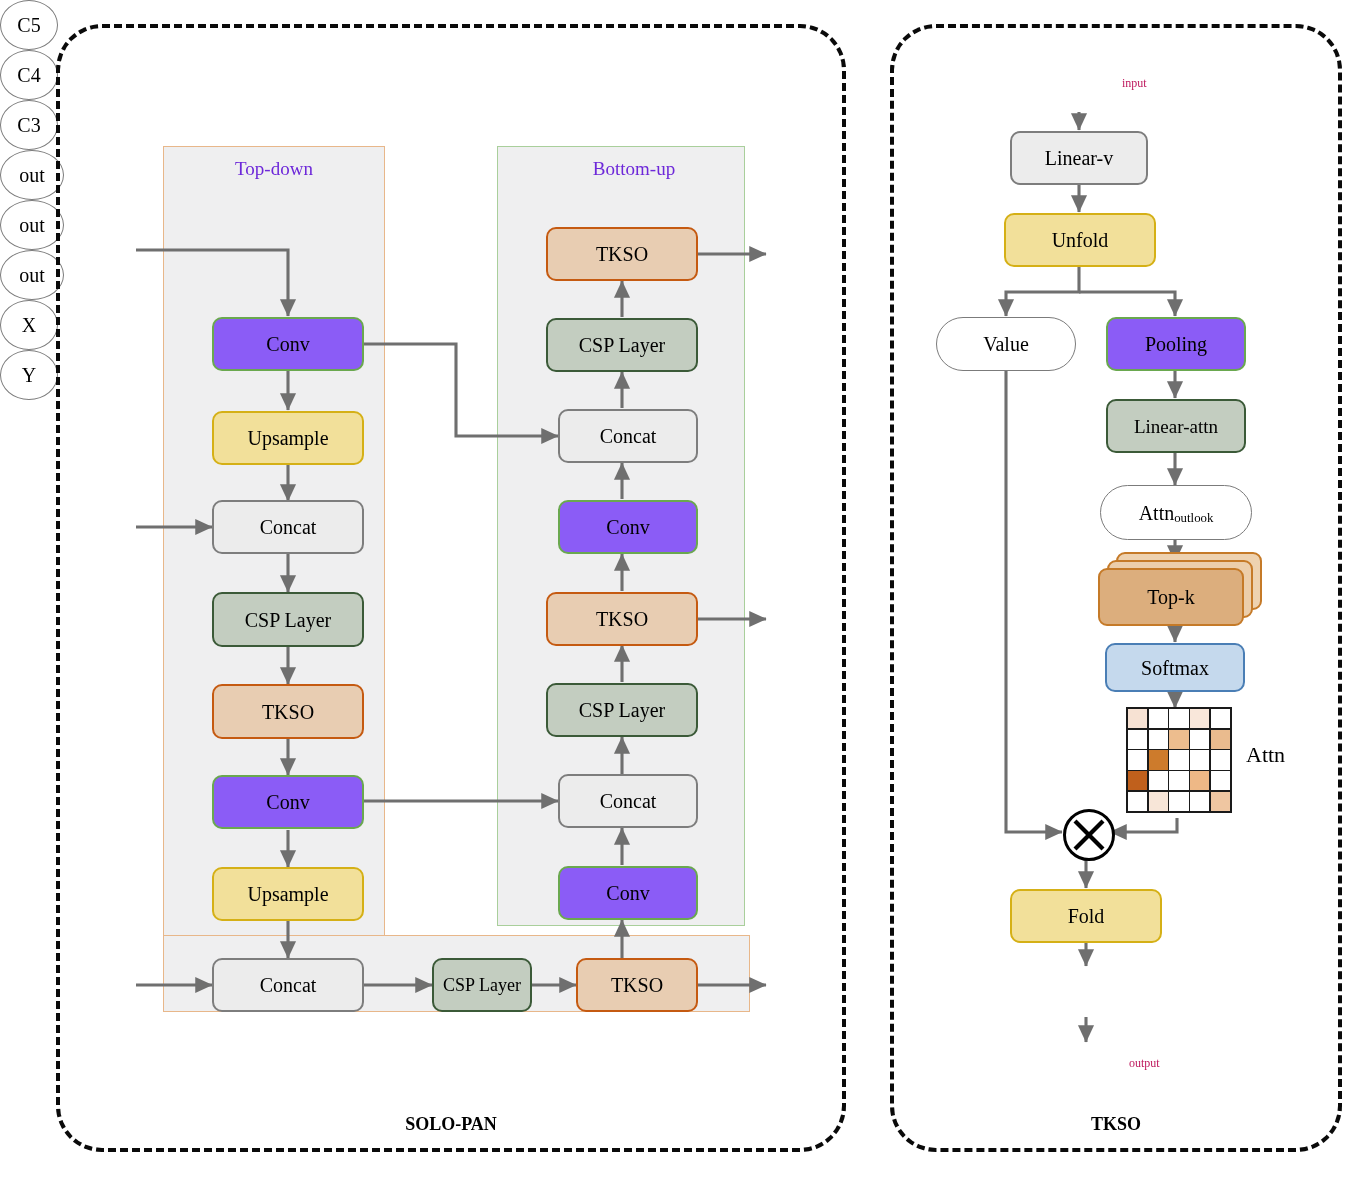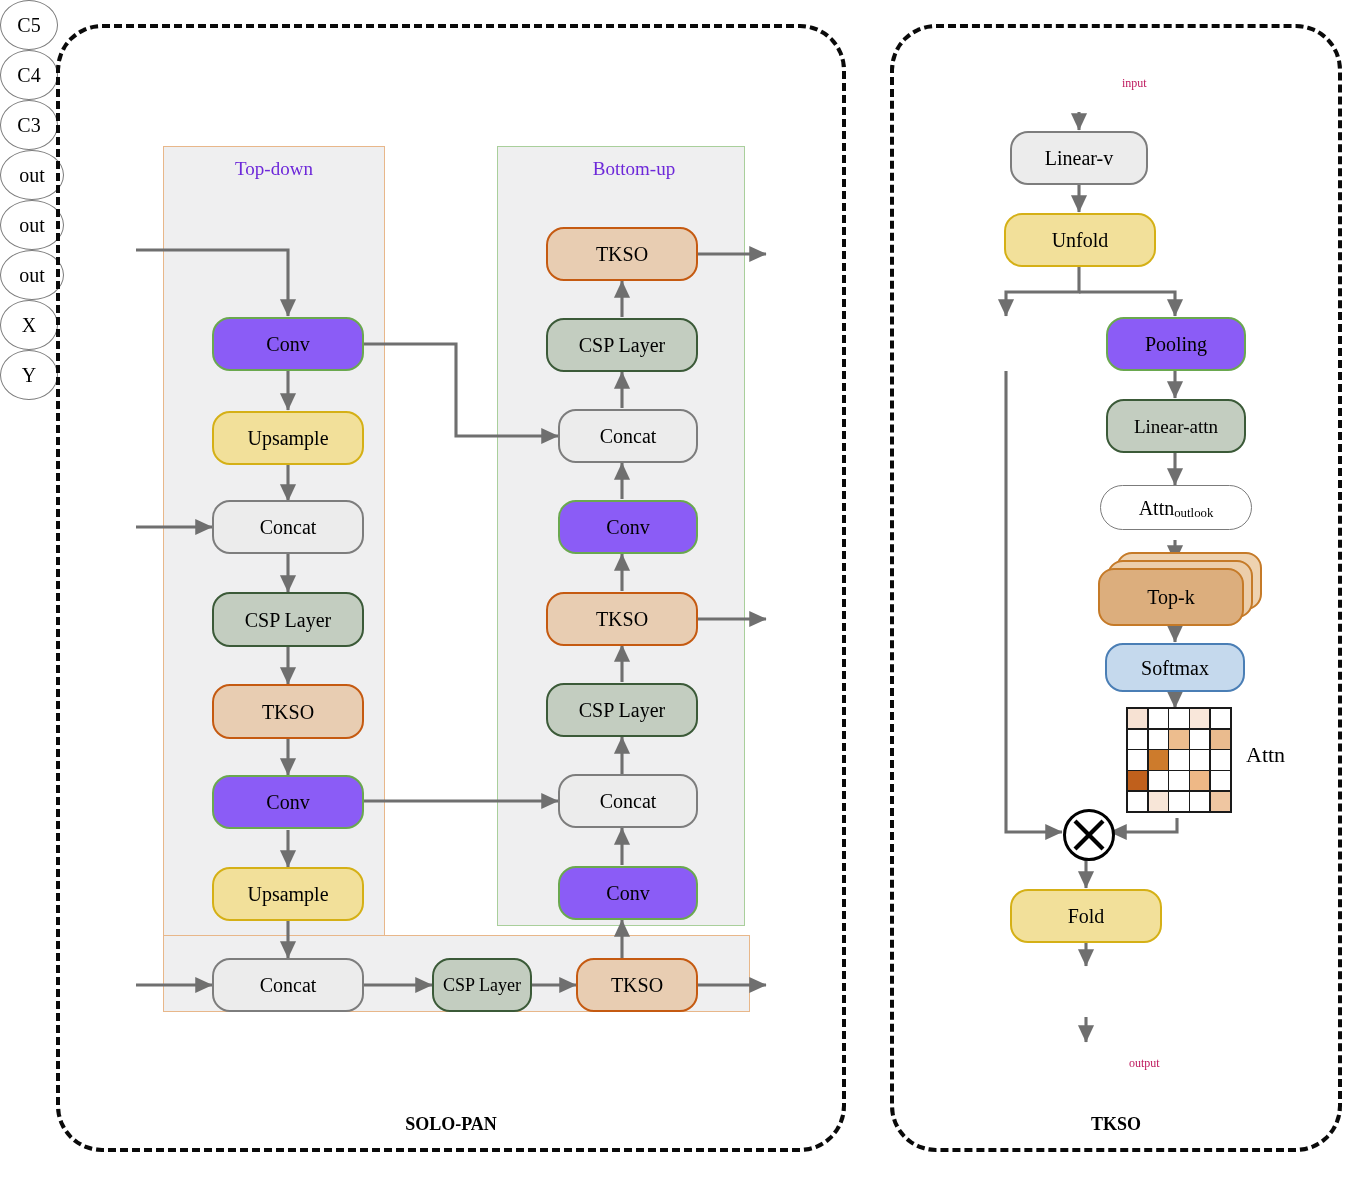--- a/index.html
+++ b/index.html
@@ -7,38 +7,38 @@
   #stage{position:relative;width:1366px;height:1190px;overflow:hidden;}
   svg#edges{position:absolute;left:0;top:0;width:1366px;height:1190px;}
 
   .panel{position:absolute;border:4px dashed #0a0a0a;border-radius:46px;box-sizing:border-box;}
   .panel-label{position:absolute;font-weight:bold;font-size:18px;color:#000;text-align:center;}
 
   .region{position:absolute;box-sizing:border-box;background:#efeff0;}
   .region-label{position:absolute;font-size:19px;color:#6d28d9;text-align:center;}
 
   .node{position:absolute;box-sizing:border-box;display:flex;align-items:center;
-        justify-content:center;border-radius:18px;font-size:20px;color:#000;
+        justify-content:center;border-radius:10px;font-size:20px;color:#000;
         border-width:2.6px;border-style:solid;text-align:center;line-height:1;}
   .pill{border-radius:999px;background:#ffffff;border:1.6px solid #7b7b7b;}
   .ellipse{border-radius:50%;background:#ffffff;border:1.6px solid #7b7b7b;
            display:flex;align-items:center;justify-content:center;font-size:20px;}
 
   .n-grey{background:#ececec;border-color:#7d7d7d;}
   .n-green-light{background:#8b5cf6;border-color:#6aa84f;}
   .n-green-dark{background:#c3cdc0;border-color:#3b5a38;}
   .n-orange{background:#e8cdb2;border-color:#c55a11;}
   .n-yellow{background:#f2e09a;border-color:#d5b016;}
   .n-blue{background:#c5d9ed;border-color:#4a7eb5;}
 
   .sidetext{position:absolute;font-size:12px;color:#be185d;}
   .attn-label{position:absolute;font-size:22px;color:#000;}
 
   .stack{position:absolute;}
-  .stack .layer{position:absolute;box-sizing:border-box;border:2.6px solid #c57a28;border-radius:16px;}
+  .stack .layer{position:absolute;box-sizing:border-box;border:2.6px solid #c57a28;border-radius:9px;}
   .stack .l1{background:#eed2b0;}
   .stack .l2{background:#ecceab;}
   .stack .l3{background:#dcae7d;display:flex;align-items:center;justify-content:center;font-size:20px;}
 
   .matrix{position:absolute;display:grid;border:2px solid #1a1a1a;background:#1a1a1a;gap:1.5px;}
   .matrix div{background:#ffffff;}
 
   .times{position:absolute;border-radius:50%;border:3.4px solid #000;background:#fff;}
   sub{font-size:0.64em;vertical-align:baseline;position:relative;bottom:-0.22em;}
 </style>
@@ -142,24 +142,25 @@
   <div class="ellipse" style="left:766px;top:230px;width:62px;height:48px;">out</div>
   <div class="ellipse" style="left:766px;top:595px;width:62px;height:48px;">out</div>
   <div class="ellipse" style="left:766px;top:961px;width:62px;height:48px;">out</div>
 
   <div class="ellipse" style="left:1051px;top:64px;width:56px;height:48px;">X</div>
   <div class="sidetext" style="left:1122px;top:76px;">input</div>
 
   <div class="node n-grey" style="left:1010px;top:131px;width:138px;height:54px;">Linear-v</div>
   <div class="node n-yellow" style="left:1004px;top:213px;width:152px;height:54px;">Unfold</div>
 
+  <div class="node pill" style="left:936px;top:317px;width:140px;height:54px;">Value</div>
   <div class="node n-green-light" style="left:1106px;top:317px;width:140px;height:54px;">Pooling</div>
   <div class="node n-green-dark" style="left:1106px;top:399px;width:140px;height:54px;font-size:19px;">Linear-attn</div>
 
-  <div class="node pill" style="left:1100px;top:485px;width:152px;height:45px;">
+  <div class="node pill" style="left:1100px;top:485px;width:152px;height:55px;">
     <span><span>Attn</span><sub>outlook</sub></span>
   </div>
 
   <div class="stack" style="left:1098px;top:552px;width:164px;height:74px;">
     <div class="layer l1" style="left:18px;top:0;width:146px;height:58px;"></div>
     <div class="layer l2" style="left:9px;top:8px;width:146px;height:58px;"></div>
     <div class="layer l3" style="left:0px;top:16px;width:146px;height:58px;">Top-k</div>
   </div>
 
   <div class="node n-blue" style="left:1105px;top:643px;width:140px;height:49px;">Softmax</div>

